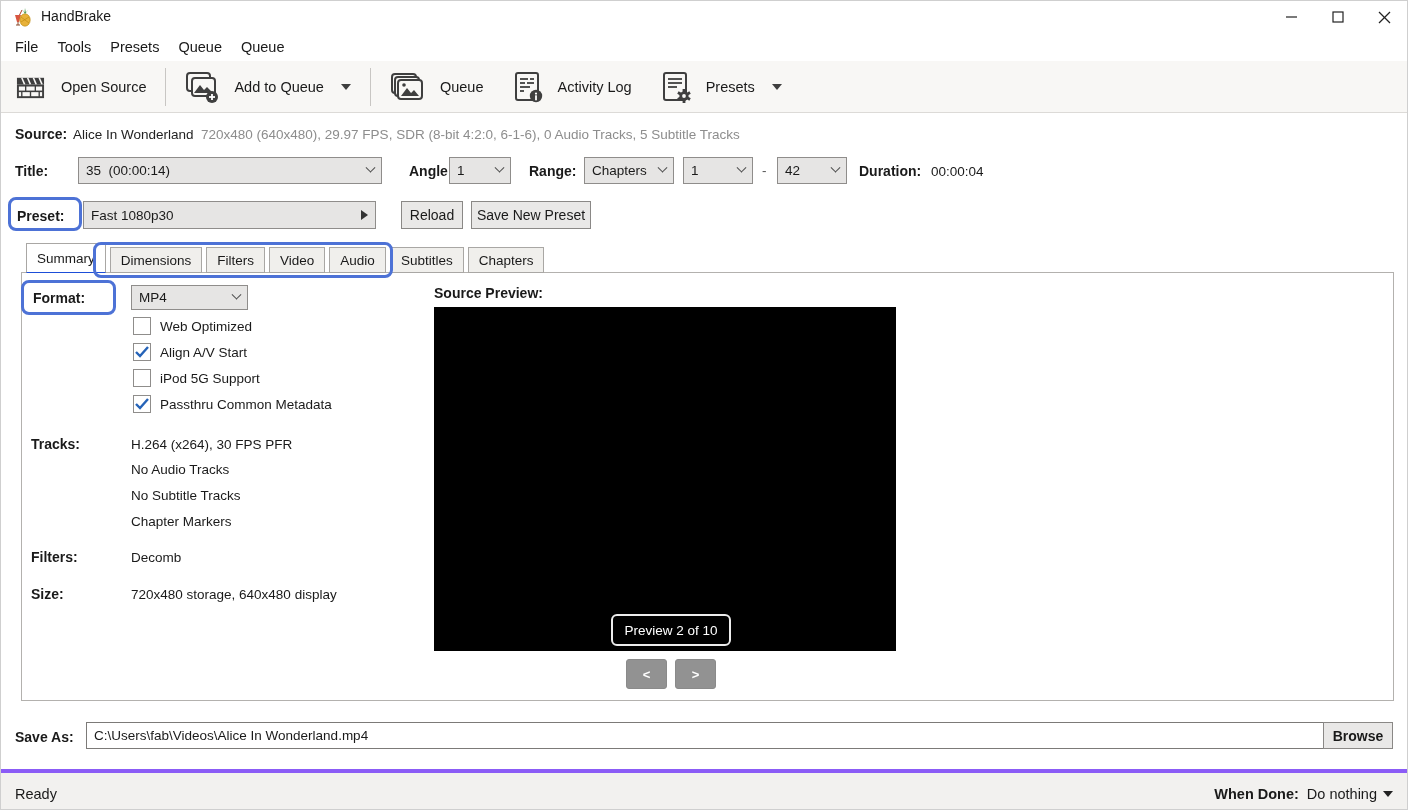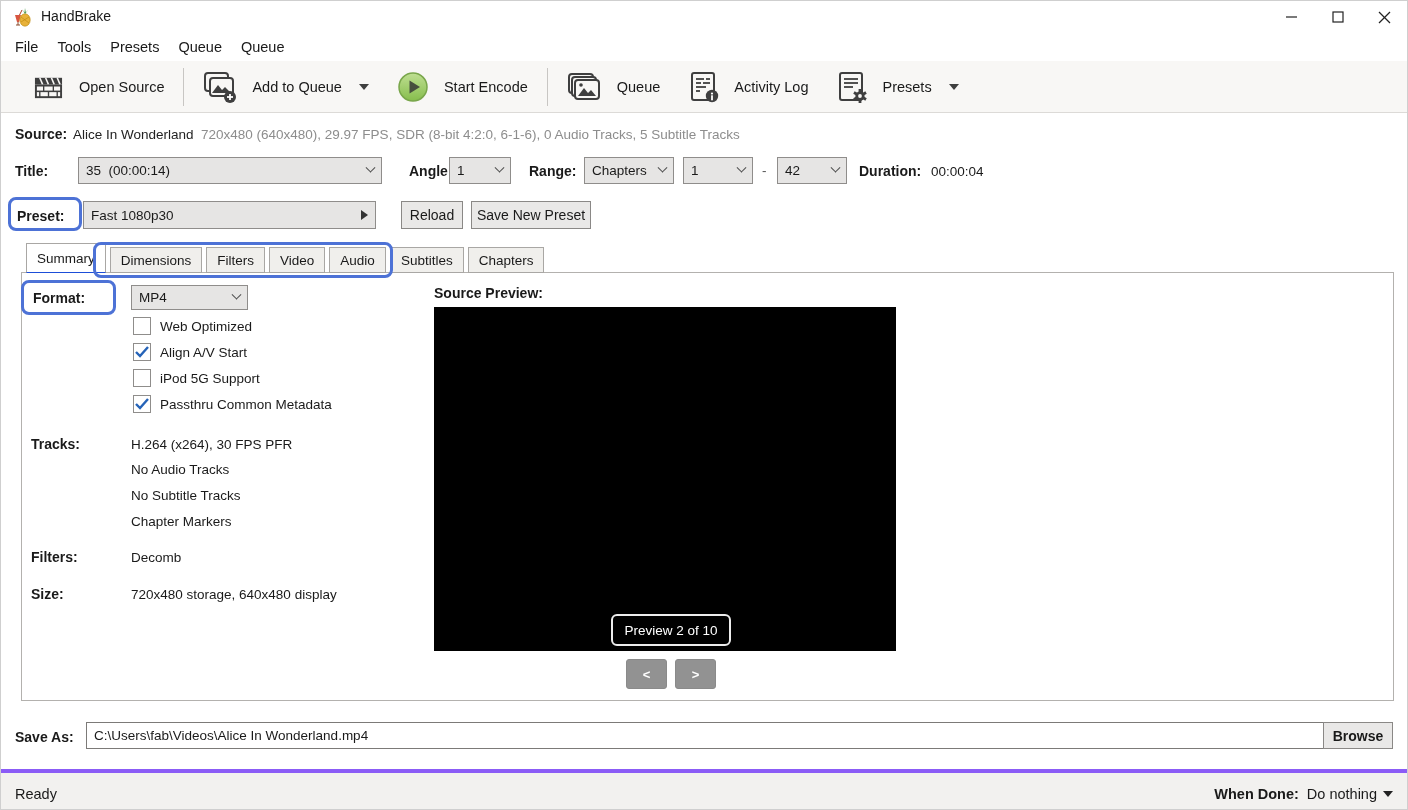--- a/index.html
+++ b/index.html
@@ -12,21 +12,21 @@
   .app-title{position:absolute;left:40px;top:7px;font-size:14px;}
   .win-controls{position:absolute;right:0;top:0;height:32px;display:flex;}
   .win-btn{width:46px;height:32px;display:flex;align-items:center;justify-content:center;}
   .win-btn svg{display:block;}
 
   
   .menubar{position:absolute;top:32px;left:0;right:0;height:28px;display:flex;align-items:center;padding-left:14px;gap:19px;font-size:14.5px;background:#fff;}
   .menu-item{cursor:default;}
 
   
-  .toolbar{position:absolute;top:60px;left:0;right:0;height:52px;background:#f8f7f5;border-bottom:1px solid #dcdad7;display:flex;align-items:center;padding:0 18px;}
+  .toolbar{position:absolute;top:60px;left:0;right:0;height:52px;background:#f8f7f5;border-bottom:1px solid #dcdad7;display:flex;align-items:center;padding:0 0;}
   .tb-btn{display:flex;align-items:center;gap:15px;padding:0 14px;height:46px;font-size:14.5px;white-space:nowrap;}
   .tb-sep{width:1px;height:38px;background:#c8c6c3;margin:0 5px;}
   .caret-down{width:0;height:0;border-left:5px solid transparent;border-right:5px solid transparent;border-top:6px solid #3f3f3f;margin-left:2px;}
 
   
   .lbl{position:absolute;font-weight:bold;font-size:14px;}
   .val{position:absolute;font-size:13.5px;}
   .sel{position:absolute;height:27px;background:#e6e5e4;border:1px solid #8f8d8b;display:flex;align-items:center;justify-content:space-between;padding:0 7px;font-size:13.5px;white-space:pre;}
   .chev{width:7px;height:7px;border-right:1.6px solid #4a4a4a;border-bottom:1.6px solid #4a4a4a;transform:rotate(45deg) translate(-2px,-2px);flex:0 0 auto;}
   .btn{position:absolute;height:28px;background:#e9e8e7;border:1px solid #8a8886;display:flex;align-items:center;justify-content:center;font-size:14px;}
@@ -124,33 +124,20 @@
         <rect x="7" y="7" width="23" height="18" rx="3" fill="#f8f7f5" stroke="#3f3f3f" stroke-width="2"></rect>
         <path d="M9 22 L15 14 L19 19 L22 16 L28 22 Z" fill="#3f3f3f"></path>
         <circle cx="27" cy="26" r="6" fill="#3f3f3f"></circle>
         <line x1="27" y1="23" x2="27" y2="29" stroke="#fff" stroke-width="1.8"></line>
         <line x1="24" y1="26" x2="30" y2="26" stroke="#fff" stroke-width="1.8"></line>
       </svg>
       <span>Add to Queue</span>
       <span class="caret-down"></span>
     </div>
 
-    <div class="tb-btn">
-      <svg width="32" height="32" viewBox="0 0 32 32">
-        <defs>
-            <linearGradient id="g1" x1="0" y1="0" x2="0" y2="1">
-          <stop offset="0" stop-color="#bfdf92"></stop>
-              <stop offset="1" stop-color="#86bd4c"></stop>
-        </linearGradient>
-          </defs>
-        <circle cx="16" cy="16" r="14" fill="url(#g1)" stroke="#79a64b" stroke-width="1.5"></circle>
-        <path d="M12.5 9.5 L23 16 L12.5 22.5 Z" fill="#474f3e"></path>
-      </svg>
-      <span>Start Encode</span>
-    </div>
 
     <div class="tb-sep"></div>
 
     <div class="tb-btn">
       <svg width="35" height="30" viewBox="0 0 35 30">
         <rect x="2" y="2" width="24" height="19" rx="3" fill="#f8f7f5" stroke="#3f3f3f" stroke-width="2"></rect>
         <rect x="5" y="5" width="24" height="19" rx="3" fill="#f8f7f5" stroke="#3f3f3f" stroke-width="2"></rect>
         <rect x="8" y="8" width="24" height="19" rx="3" fill="#f8f7f5" stroke="#3f3f3f" stroke-width="2"></rect>
         <path d="M11 24 L17 16 L21 21 L24 18 L29 24 Z" fill="#3f3f3f"></path>
         <circle cx="14" cy="13" r="1.8" fill="#3f3f3f"></circle>

